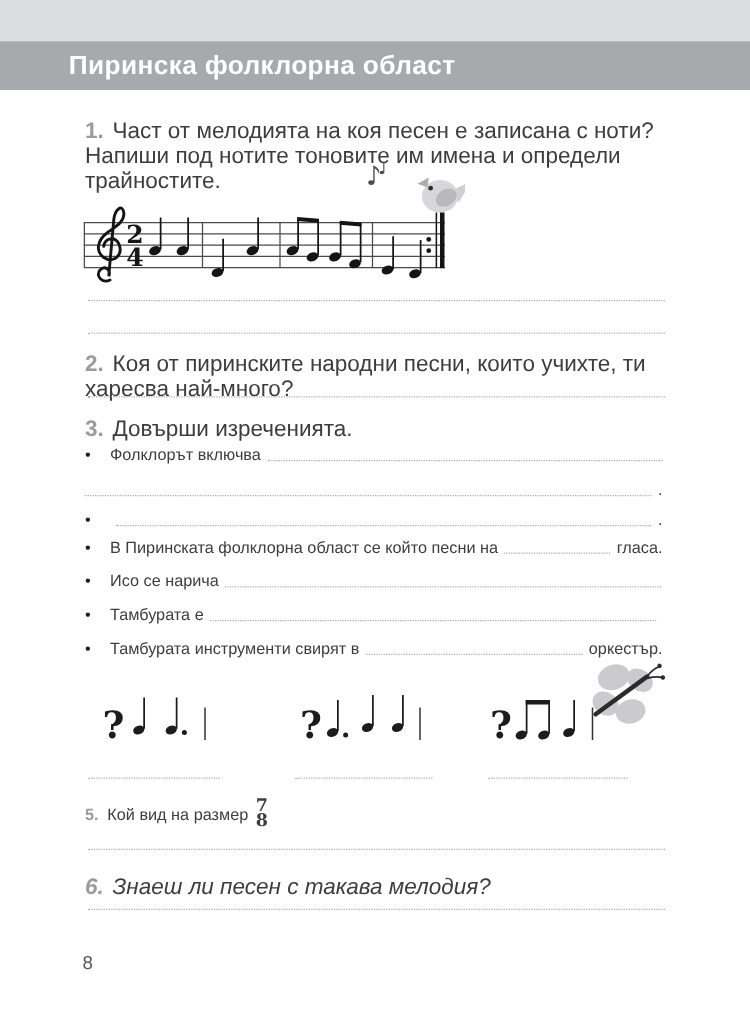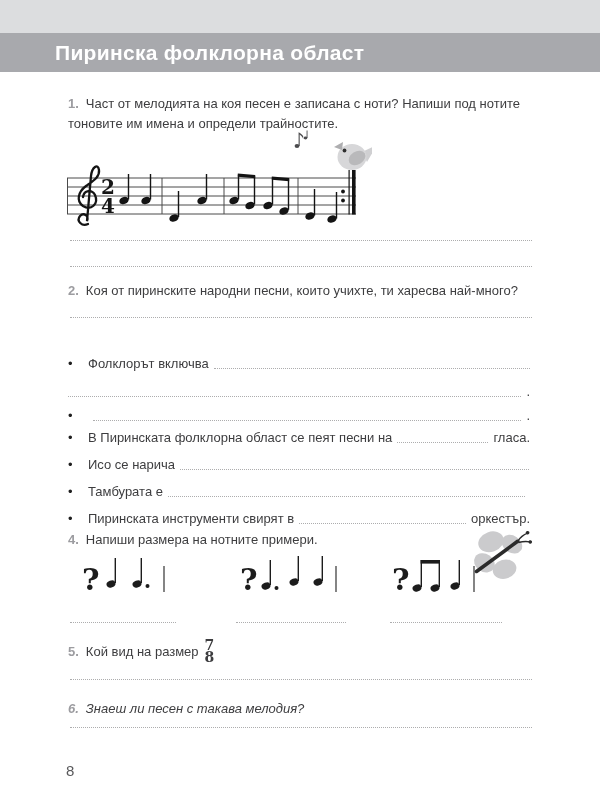--- a/index.html
+++ b/index.html
@@ -2,21 +2,21 @@
 <html><head>
 <meta charset="utf-8">
 <style>
   html,body{margin:0;padding:0;background:#fff;}
   .page{position:relative;width:600px;height:807px;background:#ffffff;overflow:hidden;
         font-family:"Liberation Sans", sans-serif;color:#3d3d3f;}
   .top-strip{position:absolute;left:0;top:0;width:600px;height:33px;background:#dcdddf;}
   .banner{position:absolute;left:0;top:33px;width:600px;height:39px;background:#a8a9ad;
           display:flex;align-items:center;}
   .banner h1{margin:0;padding-left:55px;font-size:21px;font-weight:bold;color:#ffffff;letter-spacing:.3px;}
-  .q{position:absolute;left:68px;width:464px;font-size:13px;line-height:20px;}
+  .q{position:absolute;left:68px;width:464px;font-size:18px;line-height:20px;}
   .qnum{color:#9c9ca0;font-weight:bold;margin-right:7px;}
   .answer-line{position:absolute;height:0;border-bottom:1.5px dotted #adadae;}
   .brow{position:absolute;left:68px;width:462px;display:flex;align-items:flex-end;
         font-size:13px;line-height:16px;}
   .brow .dot{width:20px;color:#1f1f1f;font-size:13px;}
   .brow .fill{flex:1;border-bottom:1.5px dotted #adadae;margin:0 5px 3px 5px;min-width:30px;}
   .brow .fill.noleft{margin-left:0;}
   .brow .after{white-space:nowrap;}
   .q5row{position:absolute;left:68px;top:639px;width:490px;display:flex;align-items:center;font-size:13px;}
   .q5row .qnum{align-self:center;}
@@ -111,61 +111,61 @@
   </svg>
 
   <div class="answer-line" style="left:70px;top:240px;width:462px;"></div>
   <div class="answer-line" style="left:70px;top:266px;width:462px;"></div>
 
   <div class="q" style="top:281px;">
     <span class="qnum">2.</span><span>Коя от пиринските народни песни, които учихте, ти харесва най-много?</span>
   </div>
   <div class="answer-line" style="left:70px;top:317px;width:462px;"></div>
 
+  <div class="q" style="top:333px;">
+    <span class="qnum">3.</span><span>Довърши изреченията.</span>
+  </div>
 
   <div class="brow" style="top:356px;">
     <span class="dot">•</span>
     <span>Фолклорът включва</span>
     <span class="fill" style="margin-right:0;"></span>
   </div>
   <div class="brow" style="top:384px;">
     <span class="fill noleft"></span>
     <span class="after">.</span>
   </div>
   <div class="brow" style="top:408px;">
     <span class="dot">•</span>
     <span class="fill"></span>
     <span class="after">.</span>
   </div>
   <div class="brow" style="top:430px;">
     <span class="dot">•</span>
-    <span>В Пиринската фолклорна област се пеят песни на</span>
+    <span>В Пиринската фолклорна област се който песни на</span>
     <span class="fill"></span>
     <span class="after">гласа.</span>
   </div>
   <div class="brow" style="top:457px;">
     <span class="dot">•</span>
     <span>Исо се нарича</span>
     <span class="fill" style="margin-right:1px;"></span>
   </div>
   <div class="brow" style="top:484px;">
     <span class="dot">•</span>
     <span>Тамбурата е</span>
     <span class="fill"></span>
   </div>
   <div class="brow" style="top:511px;">
     <span class="dot">•</span>
-    <span>Пиринската инструменти свирят в</span>
+    <span>Тамбурата инструменти свирят в</span>
     <span class="fill"></span>
     <span class="after">оркестър.</span>
   </div>
 
-  <div class="q" style="top:530px;">
-    <span class="qnum">4.</span><span>Напиши размера на нотните примери.</span>
-  </div>
 
   <svg style="left:80px;top:550px;" width="100" height="48" viewBox="0 0 100 48">
     <text class="qmark" x="2" y="40">?</text>
     <g fill="#1c1c1c">
       <ellipse cx="31" cy="34" rx="4.6" ry="3.4" transform="rotate(-20 31 34)"></ellipse>
         <rect x="34.6" y="8" width="1.4" height="25"></rect>
     </g>
     <g fill="#1c1c1c">
       <ellipse cx="57" cy="34" rx="4.6" ry="3.4" transform="rotate(-20 57 34)"></ellipse>
         <rect x="60.6" y="8" width="1.4" height="25"></rect>

